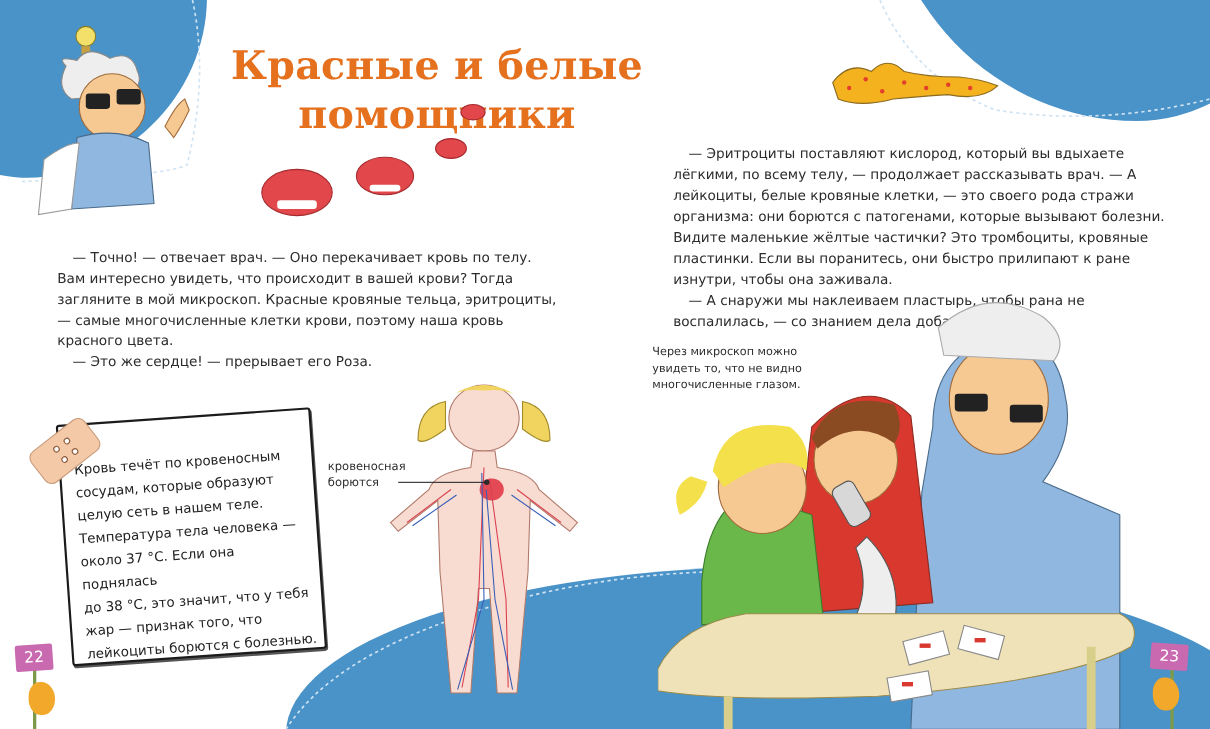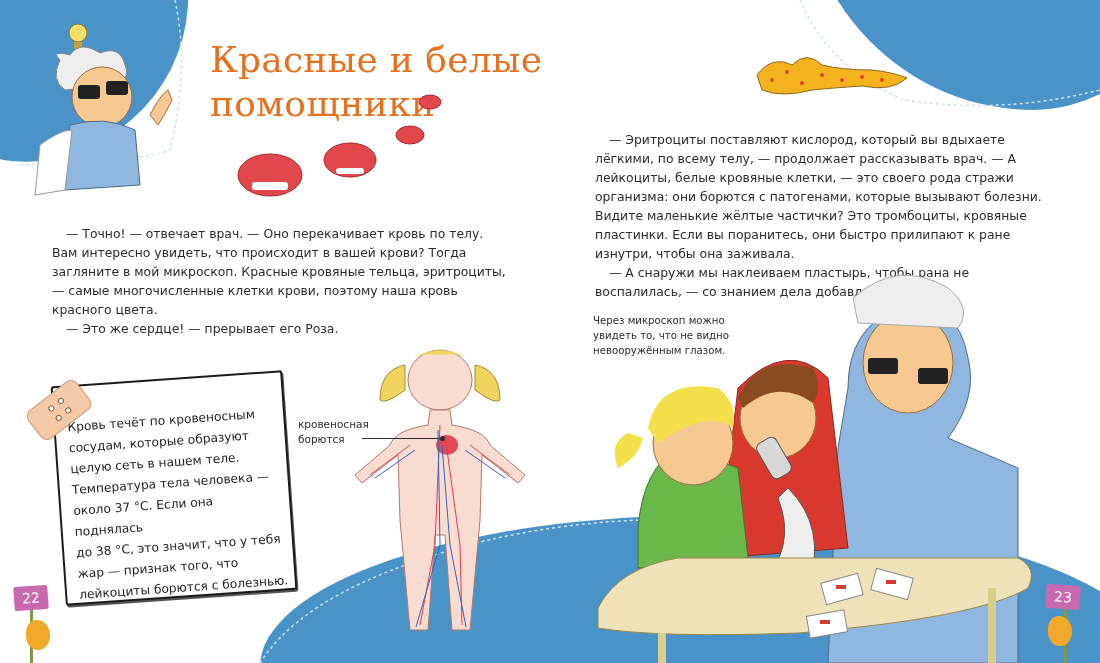--- a/index.html
+++ b/index.html
@@ -22,29 +22,29 @@
   .blob-bottom {
     left: 260px; top: 515px; width: 900px; height: 380px;
     border-radius: 50% 50% 0 0 / 40% 40% 0 0;
   }
   .zig { position: absolute; pointer-events: none; }
 
   
   .title {
     position: absolute; left: 210px; top: 38px;
     font-family: "DejaVu Serif", serif; font-size: 36px; line-height: 44px;
-    color: var(--accent); font-weight: normal; letter-spacing: 0.2px;
+    color: var(--accent); font-weight: bold; letter-spacing: 0.2px; text-align: center;
   }
 
   
   .para { position: absolute; font-size: 12.4px; line-height: 19px; color: #2b2b2b; }
   .para p { margin: 0; }
   .para p.indent { text-indent: 14px; }
   .left-text  { left: 52px;  top: 224px; width: 460px; }
-  .right-text { left: 595px; top: 130px; width: 450px; }
+  .right-text { left: 612px; top: 130px; width: 450px; }
 
   .caption { position: absolute; left: 593px; top: 313px; width: 150px; font-size: 10.2px; line-height: 15px; color: #2b2b2b; }
 
   .label-system { position: absolute; left: 298px; top: 417px; font-size: 10.5px; line-height: 15px; text-align: left; color: #2b2b2b; }
   .label-line { position: absolute; left: 362px; top: 438px; width: 80px; height: 1px; background: #2b2b2b; }
   .label-dot { position: absolute; left: 440px; top: 436px; width: 5px; height: 5px; border-radius: 50%; background: #2b2b2b; }
 
   
   .note {
     position: absolute; left: 58px; top: 378px; width: 232px; height: 220px;
@@ -186,21 +186,21 @@
         <path d="M115 105 L155 133"></path>
     </g>
   </svg>
   <div class="label-system">
     <div>кровеносная</div>
     <div>борются</div>
   </div>
   <div class="label-line"></div>
   <div class="label-dot"></div>
 
-  <div class="caption">Через микроскоп можно увидеть то, что не видно невооружённым глазом.</div>
+  <div class="caption">Через микроскоп можно увидеть то, что не видно многочисленные глазом.</div>
 
   <svg class="illus" style="left:598px;top:268px" width="440" height="395" viewBox="0 0 440 395">
     <path d="M250 120 Q250 60 300 40 Q360 30 370 90 Q380 130 350 170 L420 200 L420 395 L230 395 L240 180Z" fill="#8fb7df" stroke="#4a6a8a"></path>
     <ellipse cx="310" cy="95" rx="45" ry="50" fill="#f6c993" stroke="#a06a3a"></ellipse>
     <rect x="270" y="90" width="30" height="16" rx="3" fill="#222"></rect>
     <rect x="320" y="100" width="30" height="16" rx="3" fill="#222"></rect>
     <path d="M255 30 Q300 -10 350 20 Q375 40 360 60 L260 55Z" fill="#eeeeee" stroke="#aaa"></path>
     <path d="M140 120 Q190 70 230 110 L250 280 L120 290Z" fill="#d8382e" stroke="#8a2a20"></path>
     <ellipse cx="180" cy="150" rx="38" ry="40" fill="#f6c993" stroke="#a06a3a"></ellipse>
     <path d="M140 130 Q160 85 215 100 Q225 120 215 135 Q180 110 145 140Z" fill="#8a4a22"></path>

